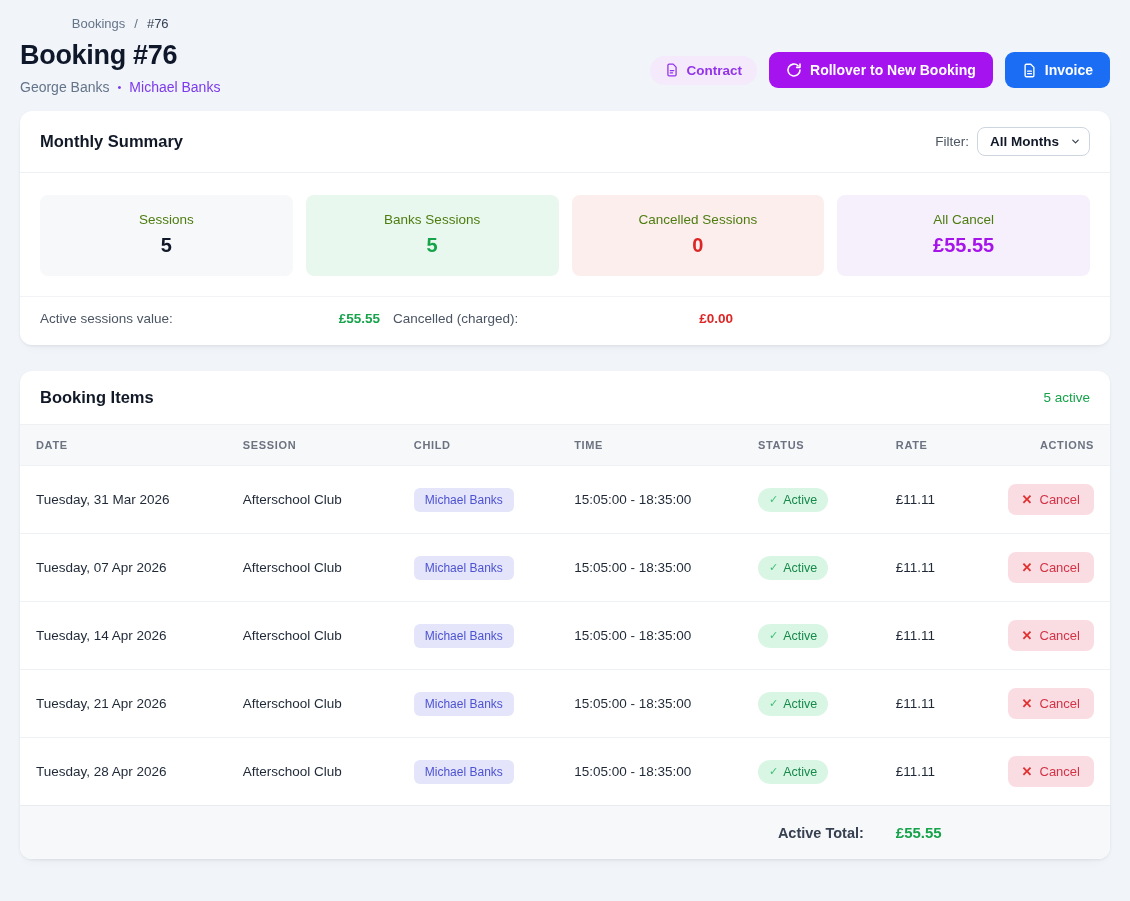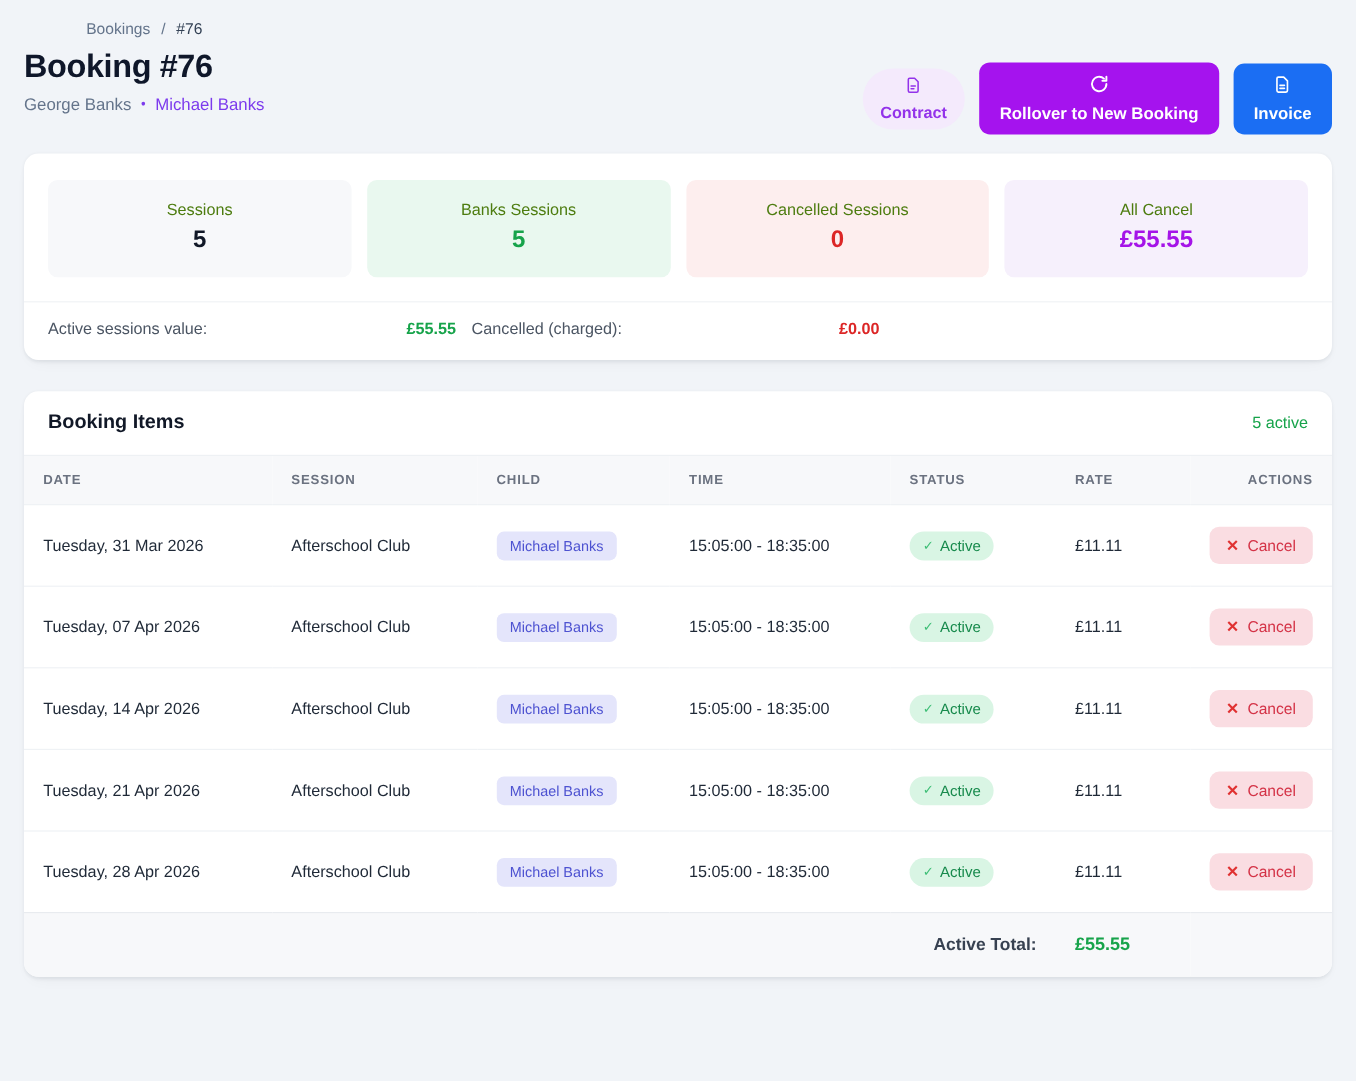--- a/index.html
+++ b/index.html
@@ -16,21 +16,21 @@
 
   
   .header-row { display: flex; justify-content: space-between; align-items: flex-start; margin-bottom: 16px; }
   .breadcrumb { font-size: 13px; color: #64748b; display: flex; gap: 9px; align-items: center; justify-content: center; }
   .breadcrumb .crumb-current { color: #334155; }
   .page-title { font-size: 27px; font-weight: 700; color: #0f172a; margin-top: 9px; letter-spacing: -0.3px; }
   .subtitle { margin-top: 8px; font-size: 14px; color: #64748b; display: flex; align-items: center; gap: 8px; }
   .subtitle .dot { color: #7c3aed; font-size: 11px; }
   .subtitle a { color: #7c3aed; text-decoration: none; }
   .header-actions { display: flex; align-items: center; gap: 12px; margin-top: 36px; }
-  .btn { display: inline-flex; align-items: center; gap: 8px; border: none; cursor: pointer; font-family: inherit; white-space: nowrap; flex-direction: column; }
+  .btn { display: inline-flex; align-items: center; gap: 8px; border: none; cursor: pointer; font-family: inherit; white-space: nowrap; }
   .btn-contract { background: #f4eafc; color: #9333ea; font-size: 13.5px; font-weight: 600; padding: 7px 15px; border-radius: 999px; }
   .btn-rollover { background: #a513ee; color: #ffffff; font-size: 14px; font-weight: 600; padding: 10px 17px; border-radius: 9px; }
   .btn-invoice { background: #1b6ef3; color: #ffffff; font-size: 14px; font-weight: 600; padding: 10px 17px; border-radius: 9px; }
   .btn svg { display: block; }
 
   
   .card { background: #ffffff; border-radius: 12px; box-shadow: 0 1px 3px rgba(16,24,40,.07), 0 6px 14px -8px rgba(16,24,40,.08); margin-bottom: 26px; overflow: hidden; }
 
   
   .bulk-bar { display: flex; align-items: center; padding: 15px 24px; }
@@ -139,20 +139,36 @@
               <path d="M9 13h6M9 17h6"></path>
             </svg>
         </span>
         <span>Invoice</span>
       </button>
     </div>
   </div>
 
 
   <div class="card">
+    <div class="card-head">
+      <h2>Monthly Summary</h2>
+      <div class="filter-wrap">
+        <span class="filter-label">Filter:</span>
+        <div class="select-box">
+          <select>
+            <option>All Months</option>
+          </select>
+          <span class="sel-chevron">
+            <svg width="11" height="11" viewBox="0 0 24 24" fill="none" stroke="currentColor" stroke-width="2.6" stroke-linecap="round" stroke-linejoin="round">
+                <polyline points="6 9 12 15 18 9"></polyline>
+              </svg>
+          </span>
+        </div>
+      </div>
+    </div>
 
     <div class="stats-grid">
       <div class="stat-card stat-neutral">
         <div class="stat-label">Sessions</div>
         <div class="stat-value">5</div>
       </div>
       <div class="stat-card stat-green">
         <div class="stat-label">Banks Sessions</div>
         <div class="stat-value">5</div>
       </div>

